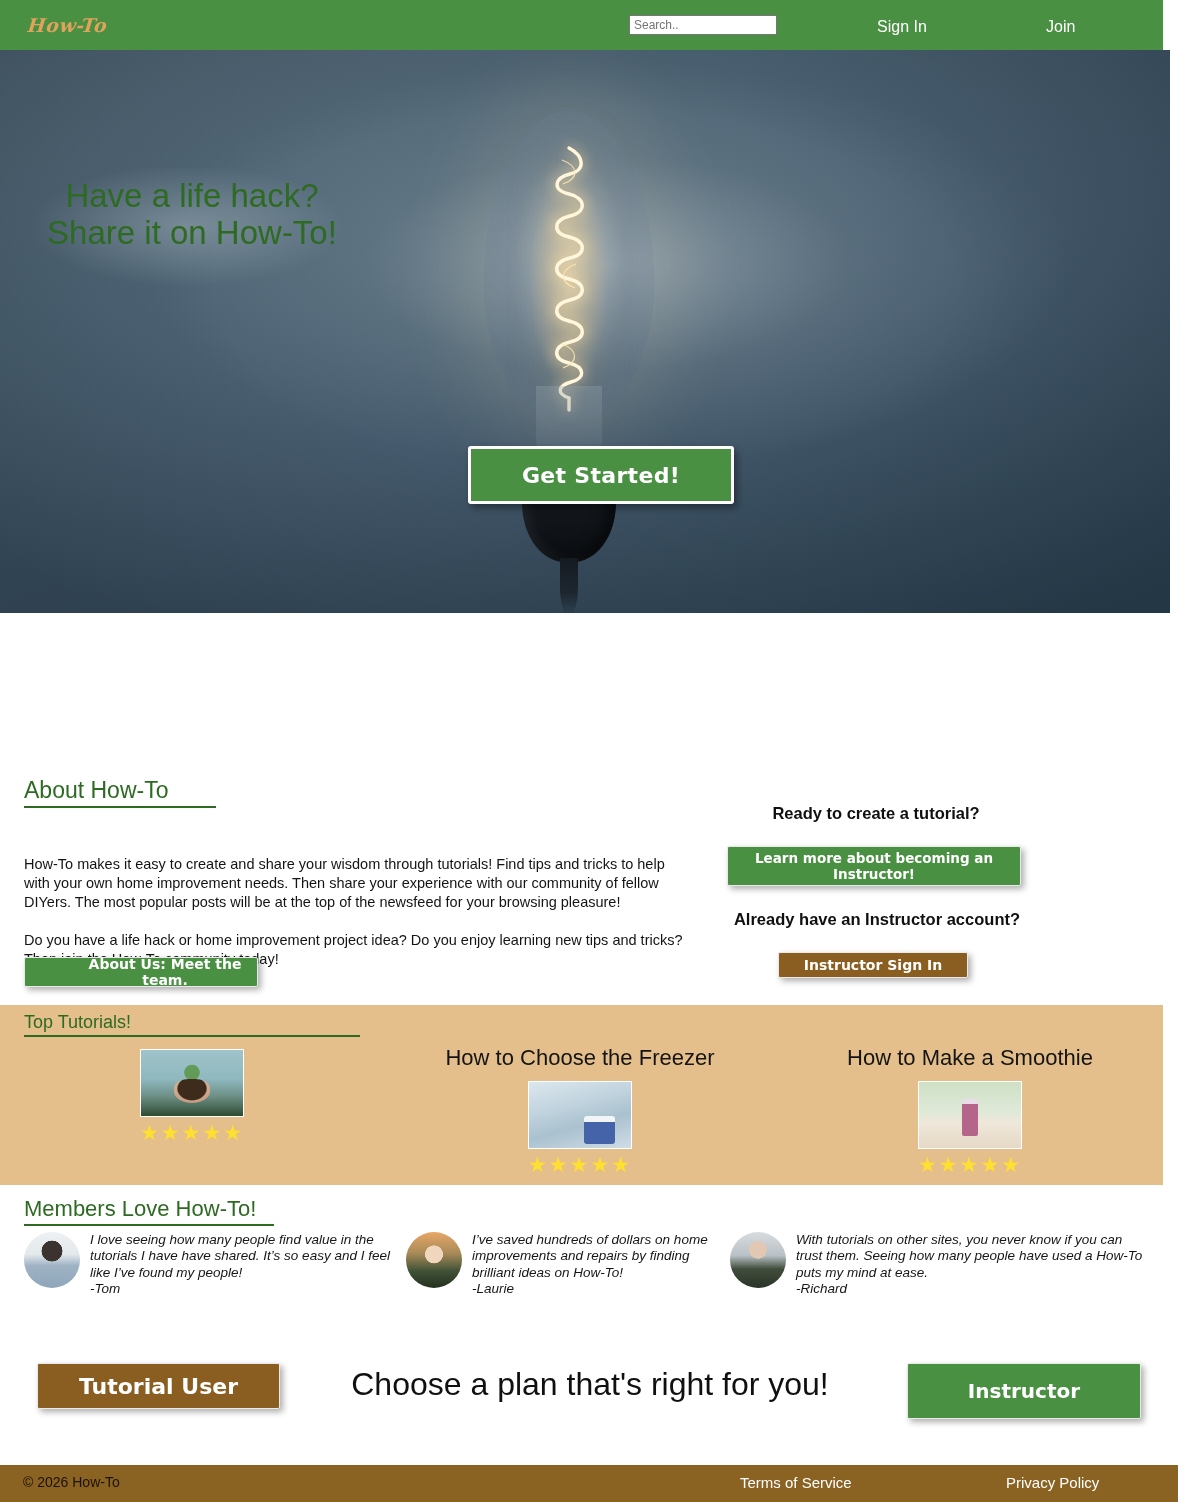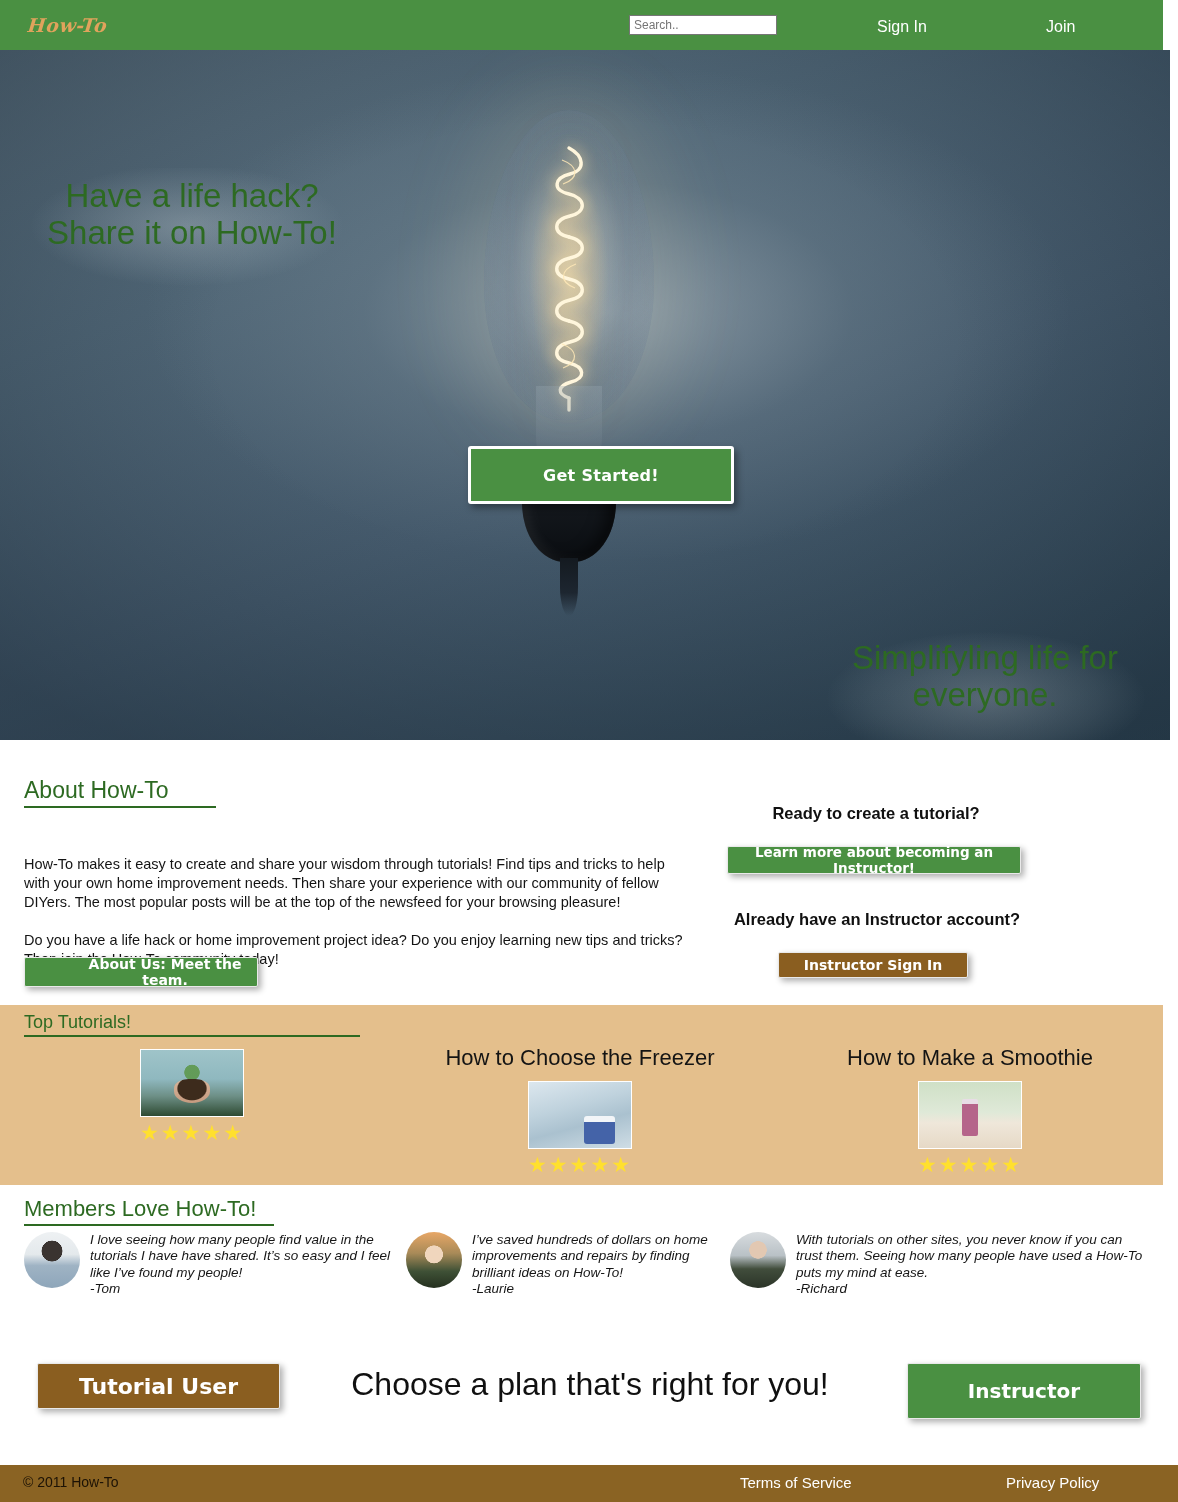--- a/index.html
+++ b/index.html
@@ -31,21 +31,21 @@
   .nav-link {
     position:absolute; color:#ffffff; font-size:16px;
     font-family:"Liberation Sans", sans-serif; text-decoration:none;
     top:18px; cursor:pointer;
   }
   .nav-signin { left:877px; }
   .nav-join   { left:1046px; }
 
   
   .hero {
-    position:absolute; left:0; top:50px; width:1170px; height:690px;
+    position:absolute; left:0; top:50px; width:1170px; height:563px;
     overflow:hidden;
     background:
       radial-gradient(ellipse 55% 50% at 52% 38%, rgba(205,215,220,0.50) 0%, rgba(150,168,178,0.22) 38%, rgba(0,0,0,0) 72%),
       linear-gradient(160deg, #5b6f7d 0%, #4f6575 28%, #44596b 58%, #2f4554 100%);
   }
   .hero-vignette {
     position:absolute; inset:0;
     background:radial-gradient(ellipse 70% 70% at 50% 42%, rgba(0,0,0,0) 45%, rgba(20,35,48,0.42) 100%);
   }
   
@@ -104,21 +104,21 @@
     text-align:center; color:#2d6a22; font-size:33px; line-height:1.12;
   }
   .hero-sub-glow {
     position:absolute; left:818px; top:578px; width:336px; height:140px;
     background:radial-gradient(ellipse 58% 58% at 50% 50%, rgba(215,225,230,0.26) 0%, rgba(190,205,212,0.10) 58%, rgba(0,0,0,0) 82%);
     pointer-events:none;
   }
   .btn-started {
     position:absolute; left:468px; top:396px; width:266px; height:58px;
     background:#4a9042; border:3px solid #ffffff; border-radius:3px;
-    color:#ffffff; font-size:16px; font-weight:bold; letter-spacing:0.3px;
+    color:#ffffff; font-size:22px; font-weight:bold; letter-spacing:0.3px;
     display:flex; align-items:center; justify-content:center;
     box-shadow:3px 4px 7px rgba(0,0,0,0.38); cursor:pointer;
     font-family:"DejaVu Sans", sans-serif;
   }
 
   
   .about { position:absolute; left:0; top:740px; width:1178px; height:265px; background:#fff; }
   .sec-title {
     color:#2d6a22; font-size:23px; font-family:"Liberation Sans", sans-serif;
     display:inline-block; border-bottom:2px solid #2d6a22; padding-bottom:2px;
@@ -141,21 +141,21 @@
   .btn-about {
     position:absolute; left:24px; top:957px; width:234px; height:30px; font-size:14px;padding-left:48px;
   }
   .right-h {
     position:absolute; text-align:center; font-weight:bold; color:#101010;
     font-size:16.5px; font-family:"Liberation Sans", sans-serif;
   }
   #ready-h { left:726px; top:804px; width:300px; }
   #already-h { left:712px; top:910px; width:330px; }
   .btn-learn {
-    position:absolute; left:727px; top:846px; width:294px; height:28px;
+    position:absolute; left:727px; top:846px; width:294px; height:40px;
     font-size:13.5px; line-height:1.2; flex-direction:column;
   }
   .btn-instructor-signin {
     position:absolute; left:778px; top:952px; width:190px; height:26px; font-size:14px;
   }
 
   
   .tutorials {
     position:absolute; left:0; top:1005px; width:1163px; height:180px;
     background:#e4bf8c;
@@ -368,15 +368,15 @@
     <span>-Richard</span>
   </div>
 </div>
 
 <div class="plan"></div>
 <div class="btn btn-brown btn-tutorial-user">Tutorial User</div>
 <div class="plan-head">Choose a plan that's right for you!</div>
 <div class="btn btn-green btn-instructor">Instructor</div>
 
 <div class="footer"></div>
-<div class="copyright">© 2011 How-To</div>
+<div class="copyright">© 2026 How-To</div>
 <a class="foot-link" id="foot-tos">Terms of Service</a>
 <a class="foot-link" id="foot-pp">Privacy Policy</a>
 
 </body></html>

